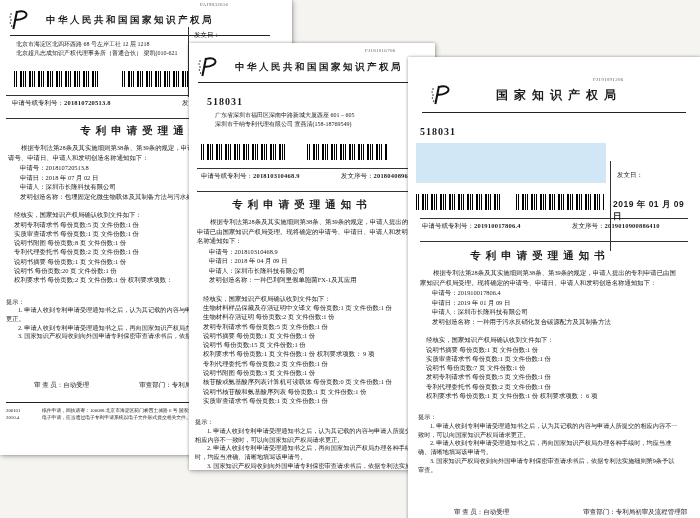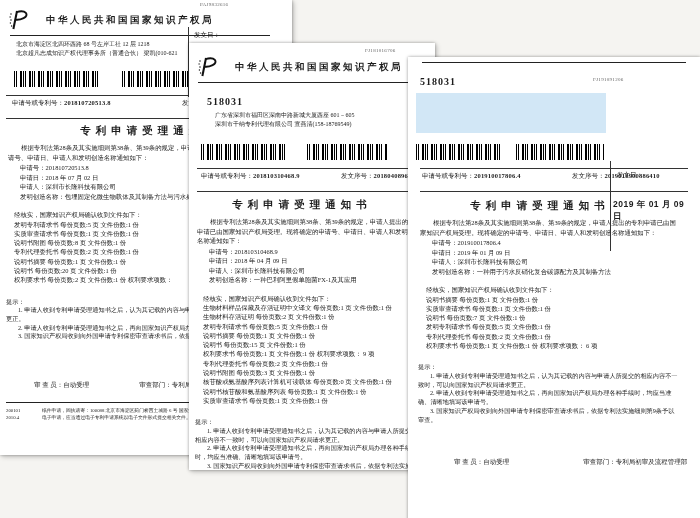--- a/index.html
+++ b/index.html
@@ -261,20 +261,32 @@
           <div class="hint">1. 申请人收到专利申请受理通知书之后，认为其记载的内容与申请人所提交的相应内容不一致时，可以向国家知识产权局请求更正。</div>
           <div class="hint">2. 申请人收到专利申请受理通知书之后，再向国家知识产权局办理各种手续时，均应当准确、清晰地填写该申请号。</div>
           <div class="hint">3. 国家知识产权局收到向外国申请专利保密审查请求书后，依据专利法实施细则第9条予以审查。</div>
         </div>
     </div>
 
   </div>
 
   <div class="page" id="pageC">
     <div class="corner-code">FJ191091206</div>
+    <div class="gov-header">
+      <svg class="logo" viewBox="0 0 40 40">
+        <path d="M15 5 L9 35" stroke="#111" stroke-width="3.4" fill="none"></path>
+        <path d="M14 7 C30 2 36 12 26 17 C21 19.5 16 20 12.5 19.5" stroke="#111" stroke-width="3.2" fill="none"></path>
+        <circle cx="5" cy="10" r="1.2" fill="#111"></circle>
+          <circle cx="3.5" cy="15" r="1.1" fill="#111"></circle>
+        <circle cx="5" cy="20" r="1.2" fill="#111"></circle>
+          <circle cx="4" cy="25" r="1.1" fill="#111"></circle>
+        <circle cx="6" cy="30" r="1.2" fill="#111"></circle>
+      </svg>
+      <span class="gov-title">国家知识产权局</span>
+    </div>
     <div class="header-rule"></div>
     <div class="senddate-divider"></div>
     <div class="senddate-label">发文日：</div>
     <div class="senddate-value">2019 年 01 月 09 日</div>
 
     <div class="postal">518031</div>
     <div class="redact-box"></div>
     <div class="barcodes">
       <span class="barcode bc1"></span>
       <span class="barcode bc2"></span>

